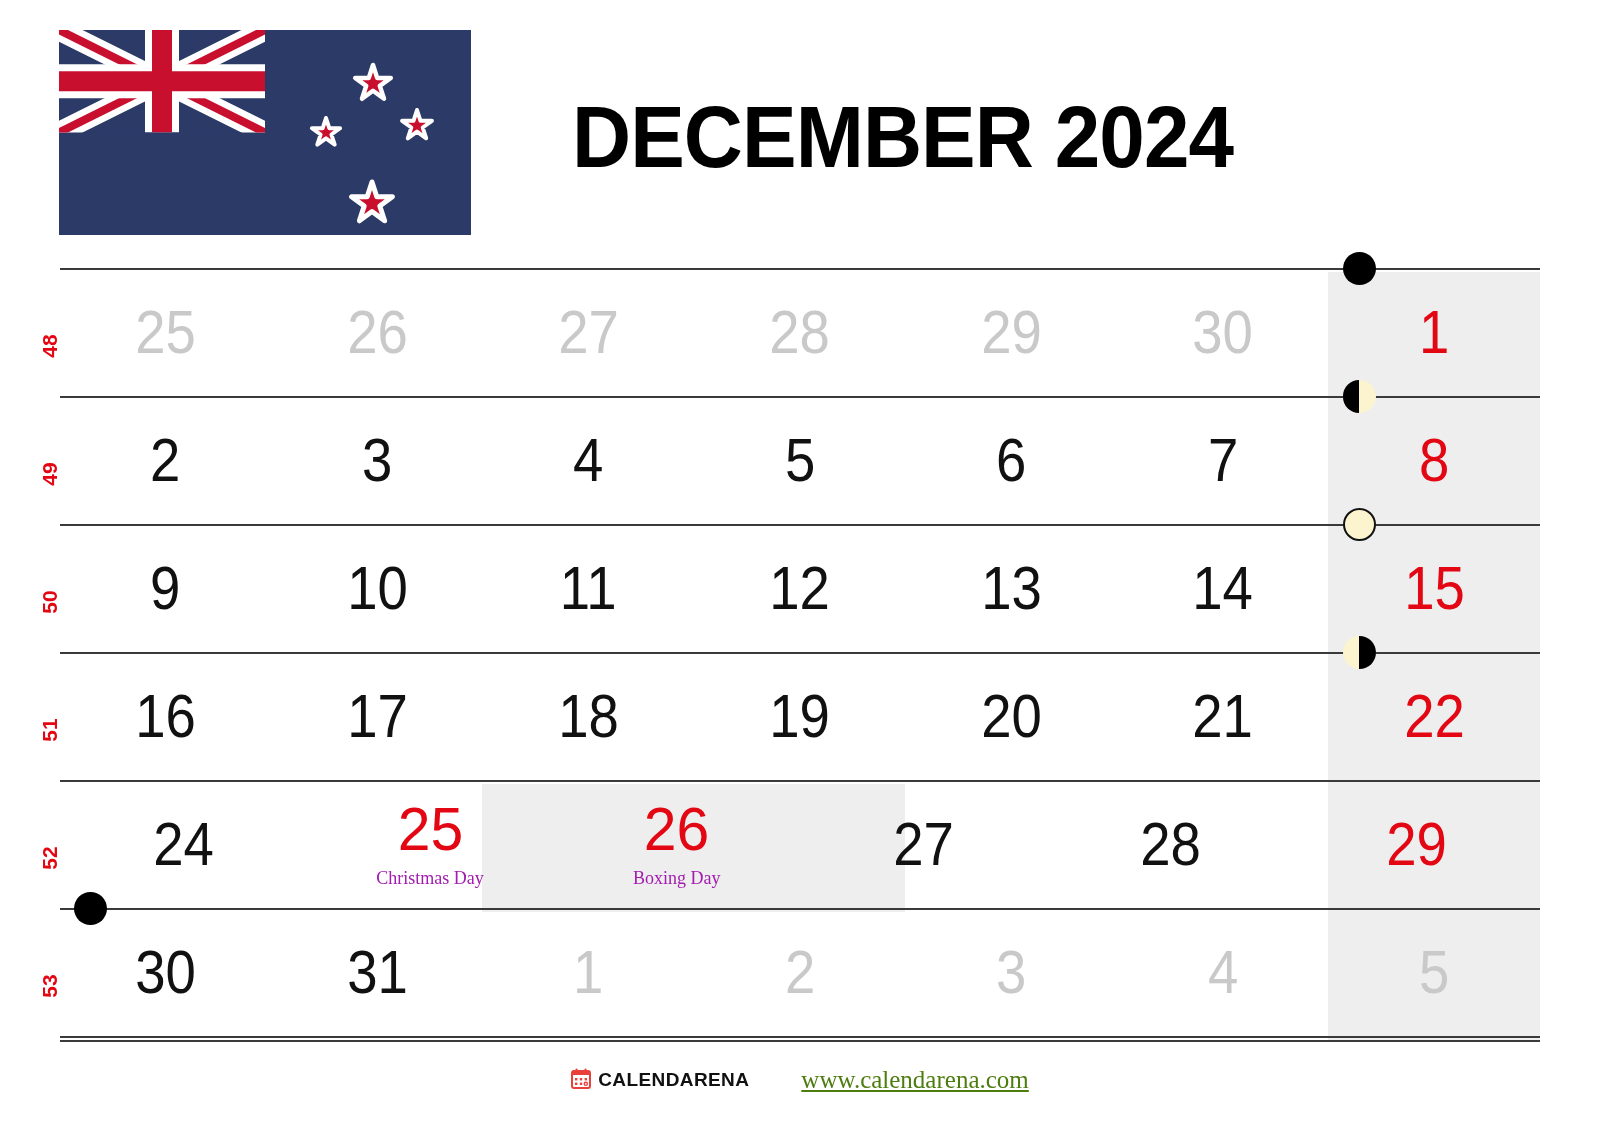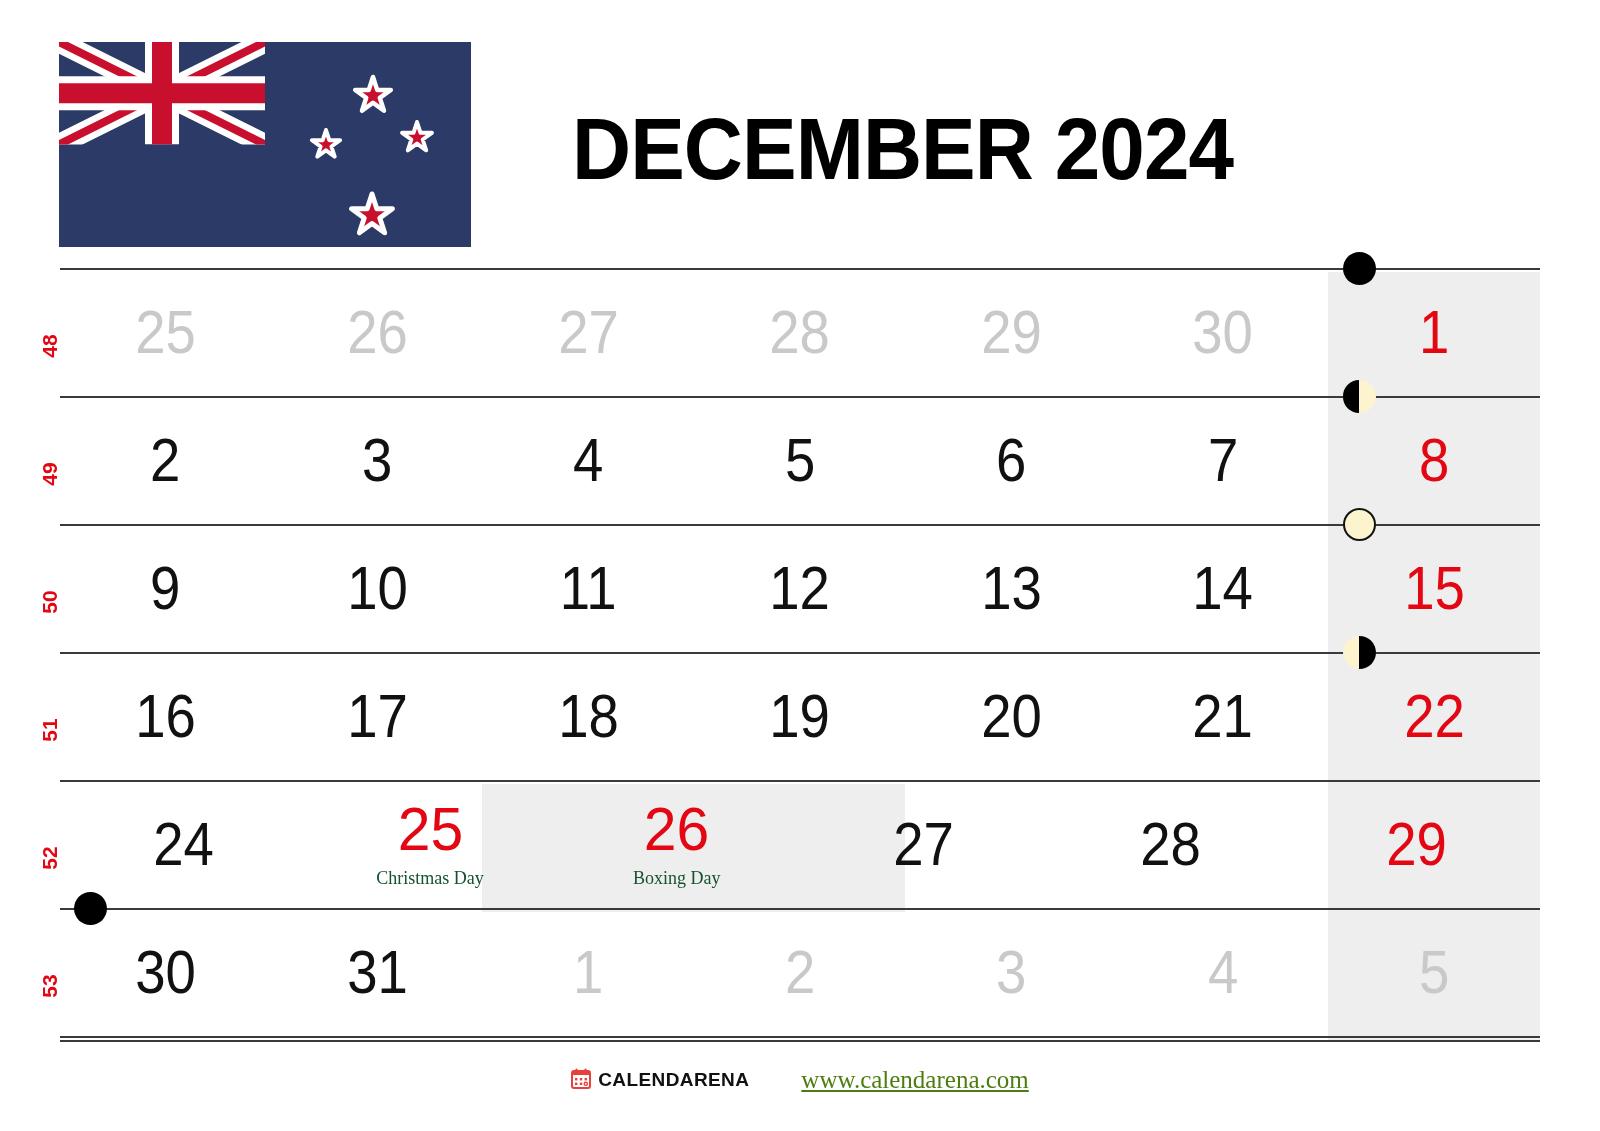--- a/index.html
+++ b/index.html
@@ -15,21 +15,21 @@
   #page {
     position: relative;
     width: 1600px;
     height: 1131px;
     background: #ffffff;
   }
 
   
   #header {
     position: absolute;
-    left: 0; top: 12px;
+    left: 0; top: 0;
     width: 1264px;
     height: 240px;
   }
 
   #flag {
     position: absolute;
     left: 59px;
     top: 30px;
     width: 412px;
     height: 205px;
@@ -146,21 +146,21 @@
   .cell.other .daynum { color: #c9c9c9; }
   .cell.sunday .daynum { color: #E30613; }
   .cell.sunday.other .daynum { color: #c9c9c9; }
   .cell.holiday .daynum { color: #E30613; }
 
   .holiday-label {
     margin-top: 6px;
     font-family: "Liberation Serif", serif;
     font-size: 18px;
     line-height: 20px;
-    color: #14532d;
+    color: #a21caf;
     white-space: nowrap;
   }
   .cell.holiday .daynum { transform: scaleX(0.95) translateY(-2px); }
 
   
   .moon {
     position: absolute;
     left: 14px;
     top: -16px;
     width: 33px;

